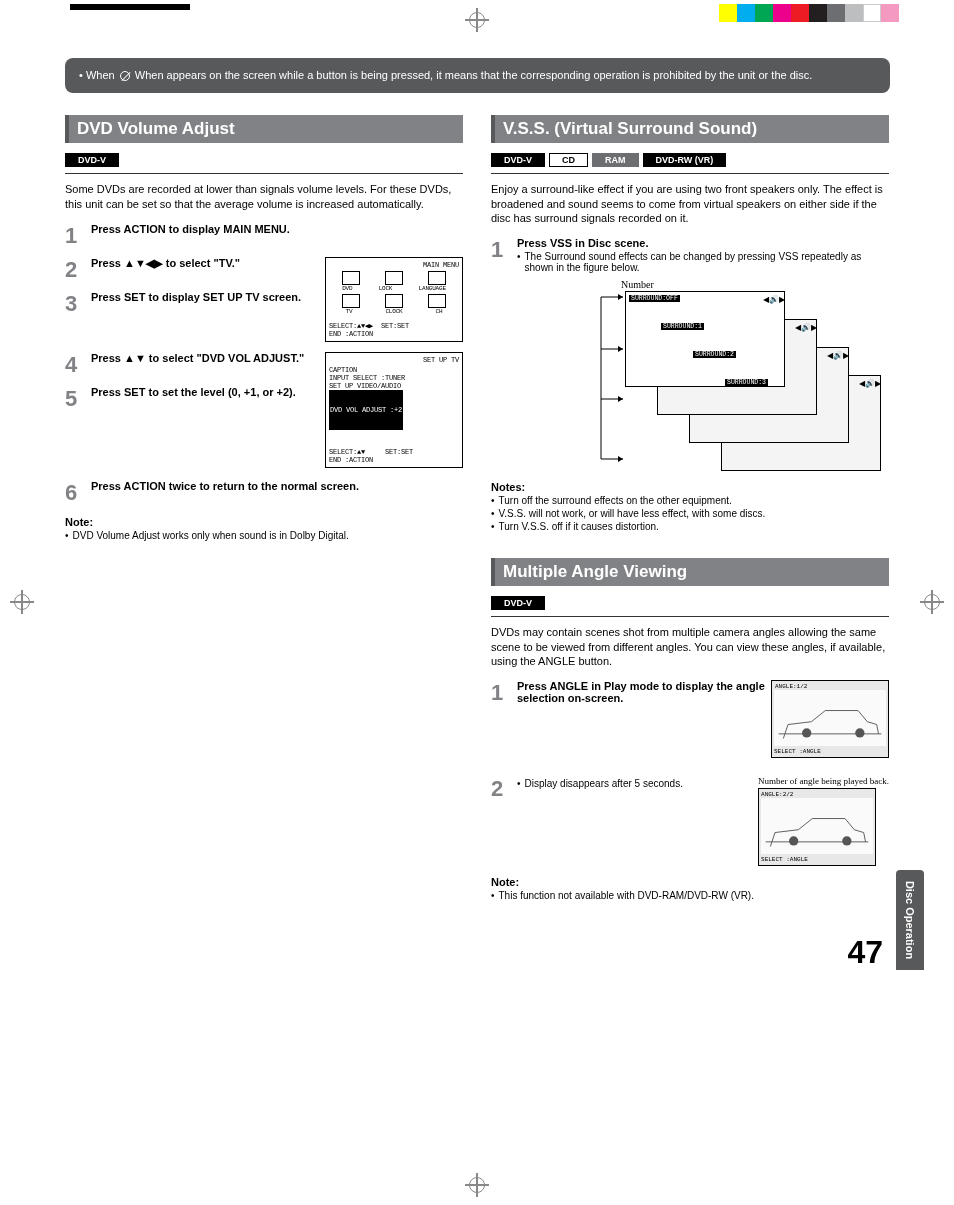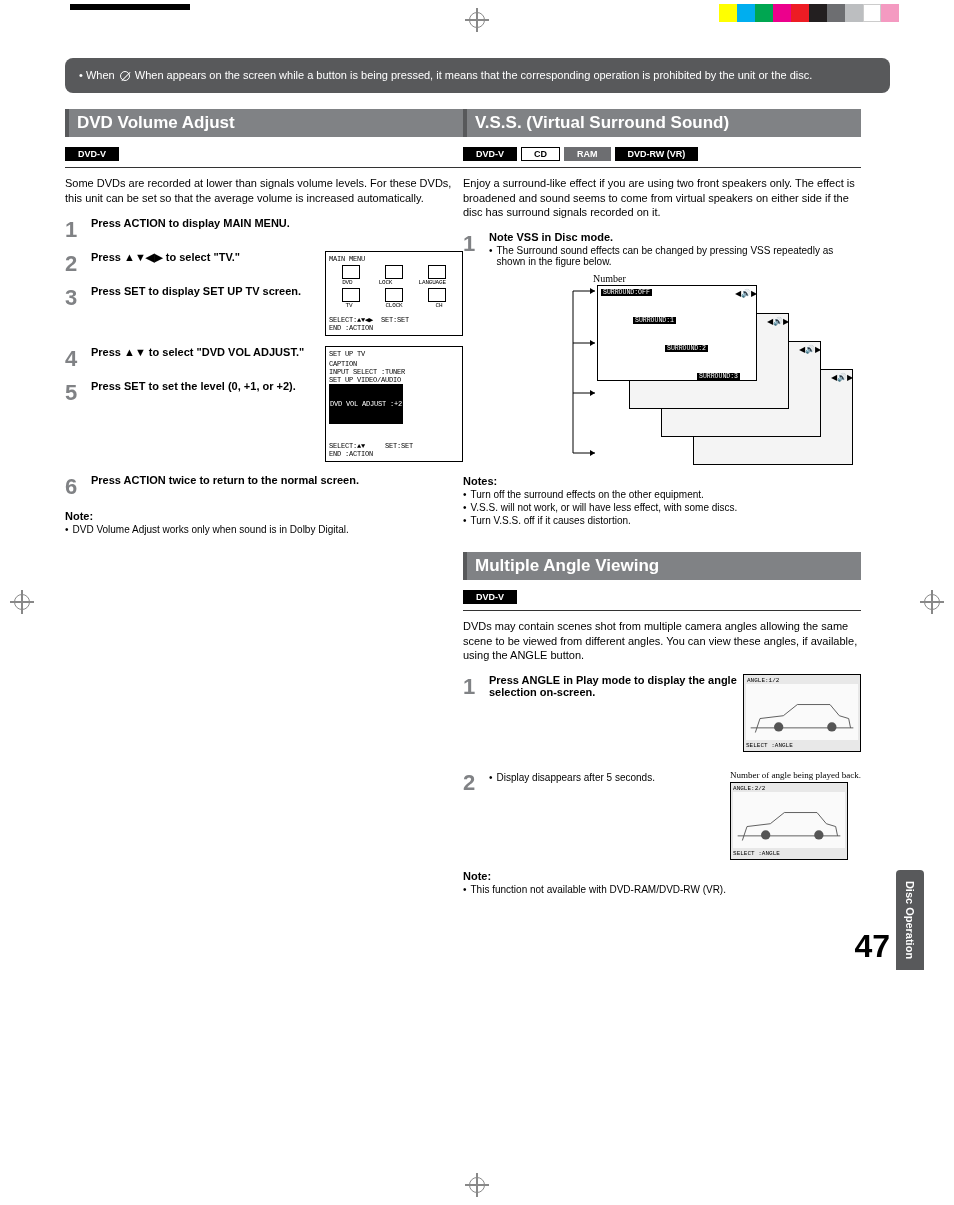--- a/index.html
+++ b/index.html
@@ -23,21 +23,21 @@
   .page { position:absolute; left:65px; top:58px; width:825px; }
   .callout-box {
     background:#58595b; color:#fff; font-size:11px; line-height:1.4;
     padding:10px 14px; border-radius:8px;
   }
   .prohib-icon{
     display:inline-block; width:10px; height:10px; border:1px solid #fff; border-radius:50%;
     vertical-align:middle; position:relative; margin:0 2px;
   }
   .prohib-icon::after{ content:""; position:absolute; width:12px; height:1px; background:#fff; top:4px; left:-1px; transform:rotate(-45deg); }
-  .columns { display:flex; margin-top:16px; }
+  .columns { display:flex; gap:28px; margin-top:22px; }
   .col { width:398px; }
   .sect-header {
     background:#808285; color:#fff; font-weight:bold; font-size:17px;
     padding:4px 8px; border-left:4px solid #58595b;
   }
   .hr { border:0; border-top:1px solid #333; margin:4px 0 8px; }
   .badge-row { display:flex; gap:4px; margin:6px 0; }
   .badge {
     font-size:9px; font-weight:bold; color:#fff; background:#000; padding:1px 12px;
     border:1px solid #000;
@@ -47,21 +47,21 @@
   .step { display:flex; align-items:flex-start; margin-bottom:8px; }
   .step-num { font-size:22px; font-weight:bold; color:#808285; width:26px; }
   .step-body { flex:1; font-size:11px; }
   .step-body .head { font-weight:bold; }
   .bullet { font-size:10px; display:flex; gap:4px; margin-top:2px; }
   .osd {
     width:138px; font-family:"Courier New", monospace; font-size:7px;
     border:1px solid #000; background:#fff; padding:3px; letter-spacing:-0.2px;
     line-height:1.15;
   }
-  .osd .title{text-align:left; margin-bottom:2px;}
+  .osd .title{text-align:right; margin-bottom:2px;}
   .osd .ic-row{display:flex; justify-content:space-around; margin:1px 0;}
   .osd .ic{width:18px;height:14px;border:1px solid #000; position:relative;}
   .osd .lbl-row{display:flex; justify-content:space-around; font-size:6px;}
   .osd .inv-line{background:#000;color:#fff;padding:16px 1px;display:inline-block;}
   .notes-h{font-size:11px;font-weight:bold;margin-top:10px;}
   .note-li{font-size:10px;display:flex;gap:4px;margin-top:2px;}
   .vss-diag{position:relative;height:190px;margin-top:8px;}
   .vss-default{position:absolute;left:130px;top:-2px;font-size:10px;font-family:"Times New Roman",serif;}
   .vss-box{
     position:absolute;width:160px;height:96px;border:1px solid #000;background:#f4f4f4;
@@ -69,21 +69,21 @@
   .vss-label{position:absolute;font-family:"Courier New",monospace;font-size:6.5px;
     background:#000;color:#fff;padding:0 2px;}
   .spk{position:absolute;font-size:8px;}
   .angle-diag{width:118px;border:1px solid #000;background:#e8e8e8;padding:2px;font-family:"Courier New",monospace;font-size:6px;}
   .car-box{height:56px;background:#fafafa;position:relative;margin-bottom:2px;}
   .side-tab{
     position:absolute;right:-34px;top:912px;width:100px;background:#58595b;color:#fff;
     font-size:11px;font-weight:bold;text-align:center;padding:8px 4px;border-radius:4px 0 0 4px;
     transform:rotate(90deg);transform-origin:right top;
   }
-  .pagenum{position:absolute;right:0;bottom:-70px;font-size:32px;font-weight:bold;}
+  .pagenum{position:absolute;right:7px;bottom:-70px;font-size:32px;font-weight:bold;}
   .step-with-diag{display:flex;gap:6px;align-items:flex-start;}
   .step-with-diag .left{flex:1;}
   .caption{font-size:9px;font-family:"Times New Roman",serif;margin-bottom:2px;}
   .car-svg{width:100%;height:100%;}
 </style>
 </head>
 <body>
 
 <div class="regmarks-top">
   <div class="blk" style="left:70px;width:120px;"></div>
@@ -232,21 +232,21 @@
         <span class="badge inv">CD</span>
         <span class="badge" style="background:#6d6e71;border-color:#6d6e71">RAM</span>
         <span class="badge">DVD-RW (VR)</span>
       </div>
       <hr class="hr">
       <div class="intro">Enjoy a surround-like effect if you are using two front speakers only. The effect is broadened and sound seems to come from virtual speakers on either side if the disc has surround signals recorded on it.</div>
 
       <div class="step">
         <div class="step-num">1</div>
         <div class="step-body">
-          <div class="head">Note VSS in Disc mode.</div>
+          <div class="head">Press VSS in Disc scene.</div>
           <div class="bullet">
               <span>•</span>
               <span>The Surround sound effects can be changed by pressing VSS repeatedly as shown in the figure below.</span>
             </div>
         </div>
       </div>
 
       <div class="vss-diag">
         <div class="vss-default">Number</div>
         <div class="vss-box" style="left:230px;top:94px;"></div>

